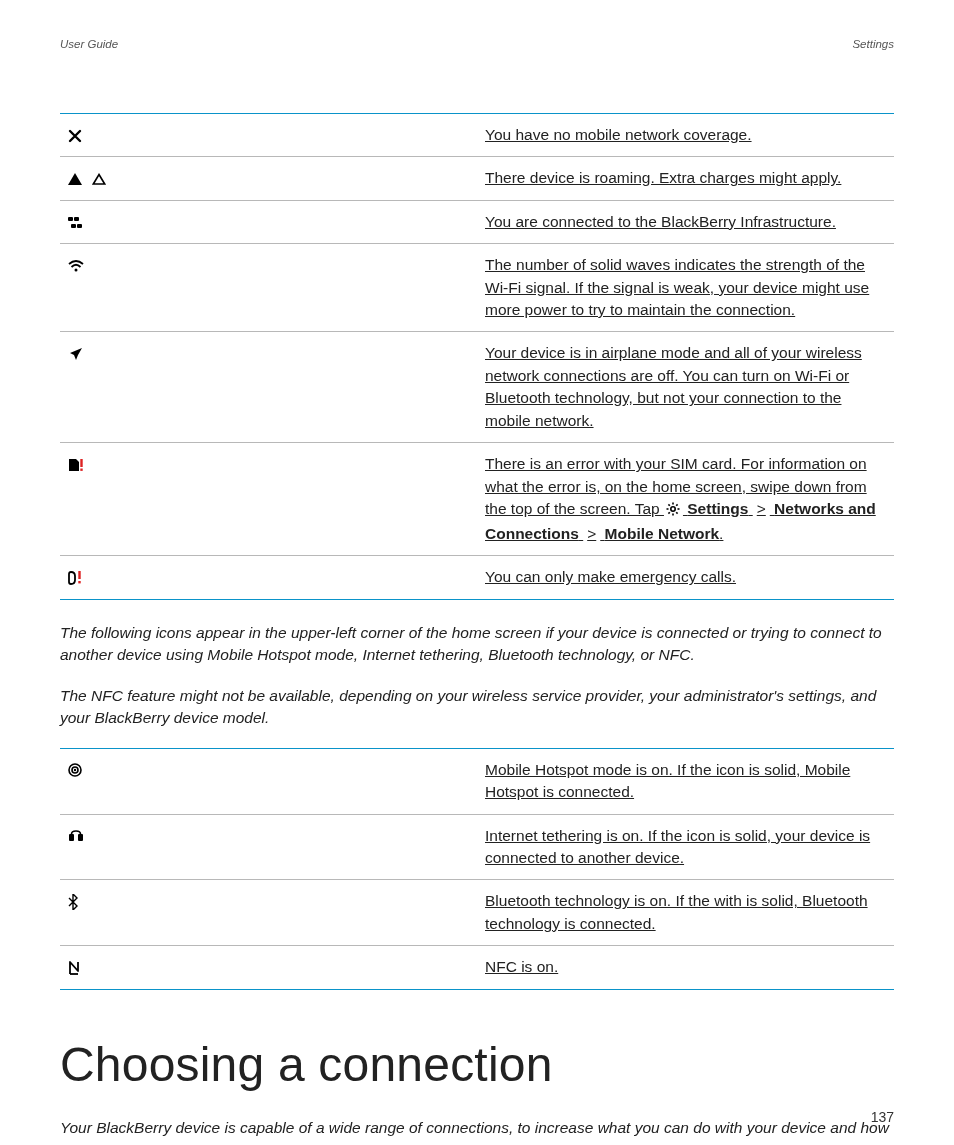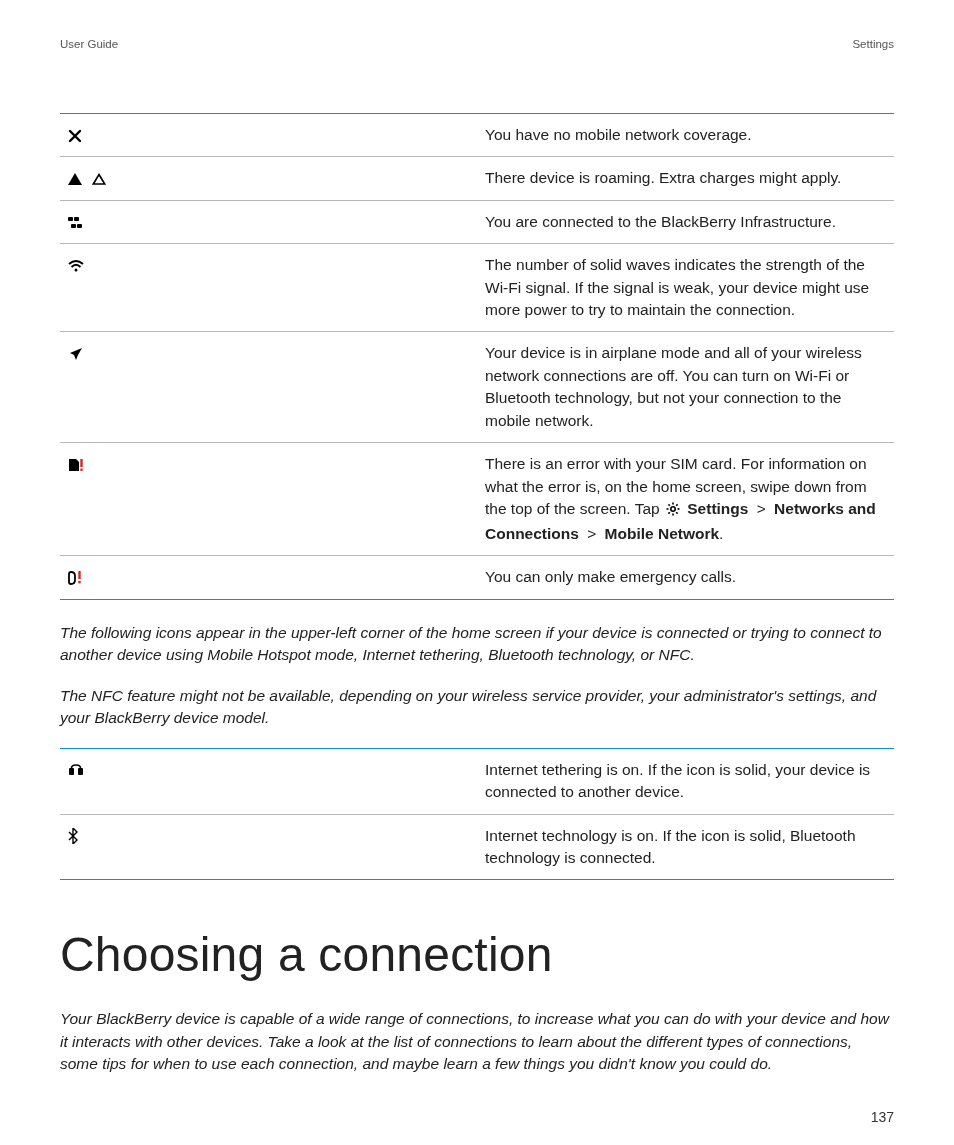--- a/index.html
+++ b/index.html
@@ -21,35 +21,36 @@
     position:relative;
     box-sizing:border-box;
     padding:36px 60px 0 60px;
   }
   .hdr{
     display:flex;
     justify-content:space-between;
     font-size:11.5px;
     color:#555;
     margin-bottom:60px;
+    font-style:italic;
   }
   table.icon-table{
     width:100%;
     border-collapse:collapse;
     margin-bottom:22px;
   }
   table.icon-table tr:first-child td{border-top:1px solid var(--blue);}
   table.icon-table td{
     border-bottom:1px solid var(--row-border);
     padding:10px 8px 10px 8px;
     vertical-align:top;
   }
   table.icon-table tr:last-child td{border-bottom:1px solid var(--blue);}
   td.icon-cell{width:50%;}
-  td.desc-cell{width:50%;}
+  td.desc-cell{width:50%;text-decoration:underline;}
   .para{margin:0 0 18px 0;font-style:italic;}
   h2.section{
     font-weight:400;
     font-size:48px;
     margin:40px 0 18px 0;
     letter-spacing:0.2px;
   }
   .pageno{
     position:absolute;
     right:60px;
@@ -169,37 +170,56 @@
     <td class="desc-cell">You can only make emergency calls.</td>
   </tr>
 </tbody>
   </table>
 
 <p class="para">The following icons appear in the upper-left corner of the home screen if your device is connected or trying to connect to another device using Mobile Hotspot mode, Internet tethering, Bluetooth technology, or NFC.</p>
 <p class="para">The NFC feature might not be available, depending on your wireless service provider, your administrator's settings, and your BlackBerry device model.</p>
 
 <table class="icon-table">
   <tbody>
+      <tr>
+    <td class="icon-cell"><span class="ic">
+      <svg width="14" height="14" viewBox="0 0 14 14">
+              <circle cx="7" cy="7" r="6" fill="none" stroke="#000" stroke-width="1.6"></circle>
+              <circle cx="7" cy="7" r="3" fill="none" stroke="#000" stroke-width="1.6"></circle>
+              <circle cx="7" cy="7" r="1.2" fill="#000"></circle>
+            </svg>
+    </span></td>
+    <td class="desc-cell">Mobile Hotspot mode is on. If the icon is solid, Mobile Hotspot is connected.</td>
+  </tr>
   <tr>
     <td class="icon-cell"><span class="ic">
       <svg width="16" height="12" viewBox="0 0 16 12">
               <rect x="1" y="4" width="5" height="7" rx="1" fill="#000"></rect>
               <rect x="10" y="4" width="5" height="7" rx="1" fill="#000"></rect>
               <path d="M3.5 4 Q3.5 1 8 1 Q12.5 1 12.5 4" fill="none" stroke="#000" stroke-width="1.6"></path>
             </svg>
     </span></td>
     <td class="desc-cell">Internet tethering is on. If the icon is solid, your device is connected to another device.</td>
   </tr>
   <tr>
     <td class="icon-cell"><span class="ic">
       <svg width="10" height="16" viewBox="0 0 10 16">
               <path d="M5 0 L5 16 M5 0 L9 4 L1 12 M5 16 L9 12 L1 4" fill="none" stroke="#000" stroke-width="1.4"></path>
             </svg>
     </span></td>
-    <td class="desc-cell">Internet technology is on. If the icon is solid, Bluetooth technology is connected.</td>
+    <td class="desc-cell">Bluetooth technology is on. If the with is solid, Bluetooth technology is connected.</td>
+  </tr>
+  <tr>
+    <td class="icon-cell"><span class="ic">
+      <svg width="12" height="14" viewBox="0 0 12 14">
+              <path d="M2 13 L2 1 L10 10 L10 1" fill="none" stroke="#000" stroke-width="1.8" stroke-linejoin="round"></path>
+              <path d="M2 13 L10 13" fill="none" stroke="#000" stroke-width="1.8"></path>
+            </svg>
+    </span></td>
+    <td class="desc-cell">NFC is on.</td>
   </tr>
 </tbody>
   </table>
 
 <h2 class="section">Choosing a connection</h2>
 <p class="para">Your BlackBerry device is capable of a wide range of connections, to increase what you can do with your device and how it interacts with other devices. Take a look at the list of connections to learn about the different types of connections, some tips for when to use each connection, and maybe learn a few things you didn't know you could do.</p>
 
 <div class="pageno">137</div>
 
 </body></html>

